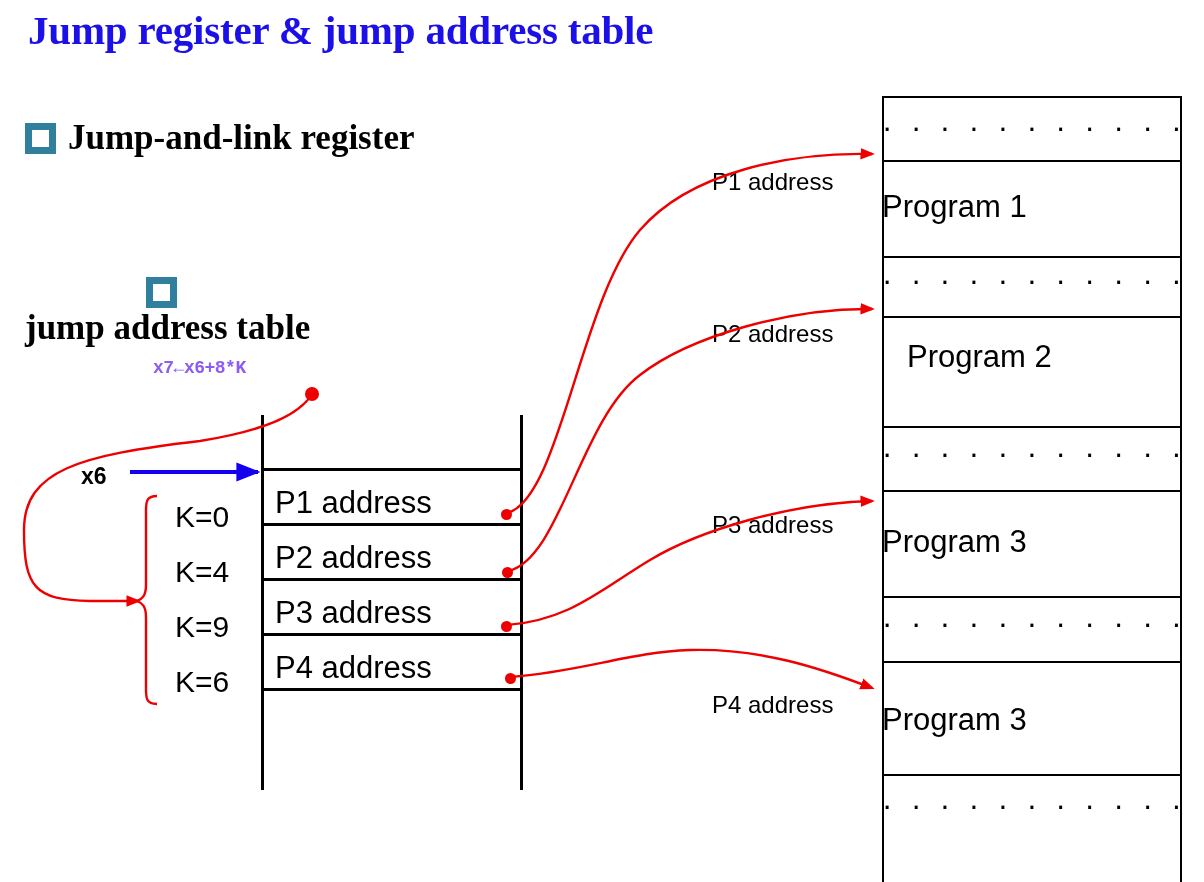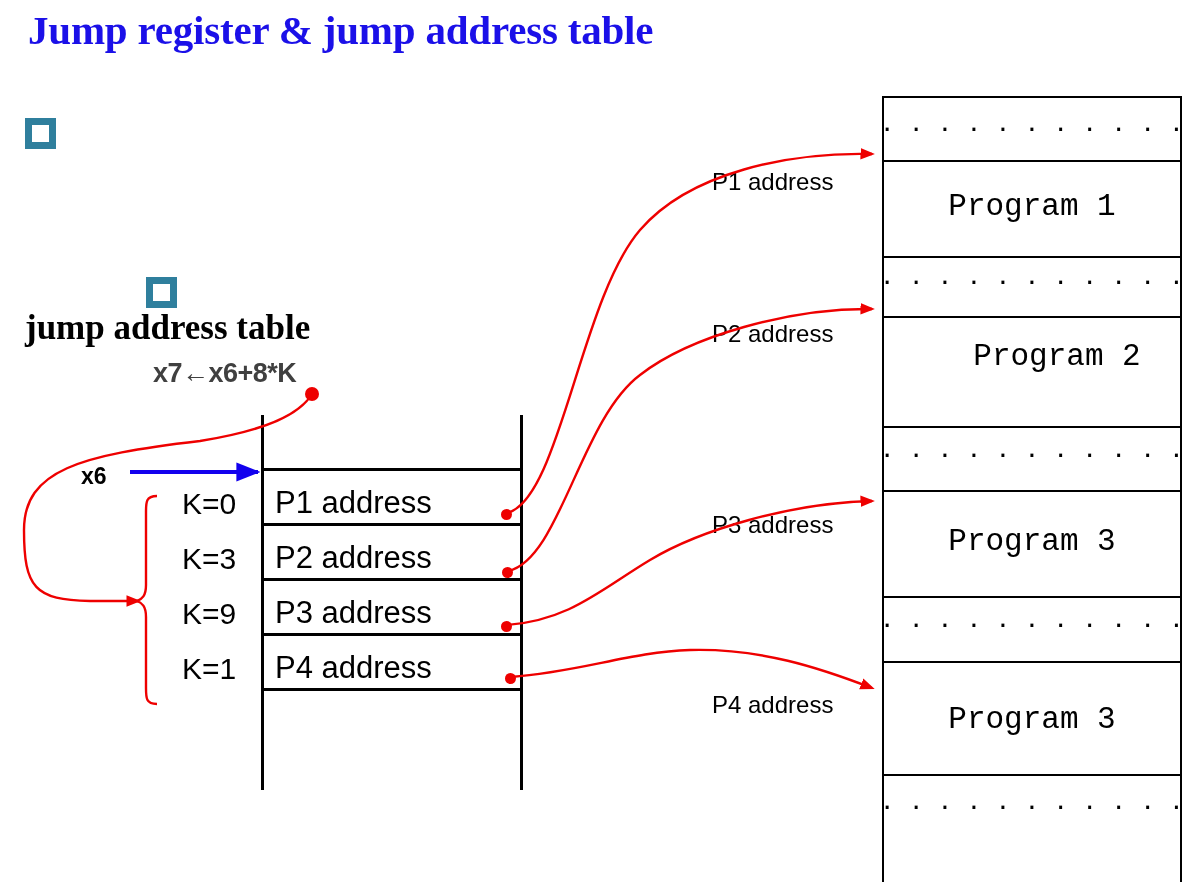--- a/index.html
+++ b/index.html
@@ -62,47 +62,48 @@
     font-size: 35px;
     color: #fb0000;
     white-space: nowrap;
   }
 
   
   #x7-label {
     position: absolute;
     left: 153px;
     top: 358px;
-    font-family: Liberation Sans, sans-serif;
-    font-weight: bold;
-    font-size: 27px;
-    color: #404040;
+    font-family: Liberation Mono, monospace;
+    font-weight: bold;
+    font-size: 18px;
+    color: #8b5cf6;
     white-space: nowrap;
     letter-spacing: -0.5px;
   }
 
   
   #x6-label {
     position: absolute;
     left: 81px;
     top: 463px;
     font-family: "Liberation Sans", sans-serif;
     font-weight: bold;
     font-size: 23px;
     color: #000000;
   }
 
   
   .k-label {
     position: absolute;
-    left: 182px;
+    left: 175px;
     font-family: "Liberation Sans", sans-serif;
     font-size: 30px;
     color: #000000;
     white-space: nowrap;
+    margin-top: 13px;
   }
 
   
   #jump-table {
     position: absolute;
     left: 261px;
     top: 415px;
     width: 262px;
     height: 375px;
   }
@@ -159,22 +160,22 @@
     position: absolute;
     left: 0;
     width: 300px;
     height: 0;
     border-top: 2px solid #000;
   }
   .pt-row {
     position: absolute;
     left: 0;
     width: 300px;
-    text-align: center;
-    font-family: Liberation Mono, monospace;
+    text-align: left;
+    font-family: Liberation Sans, sans-serif;
     font-size: 31px;
     color: #000;
     white-space: nowrap;
   }
   .pt-dots {
     position: absolute;
     left: 0;
     width: 300px;
     text-align: center;
     font-family: "Liberation Sans", sans-serif;
@@ -205,36 +206,37 @@
 </style>
 </head>
 <body>
 
 <div id="slide">
 
   <div id="title">Jump register &amp; jump address table</div>
 
   <div class="bullet-row" id="bullet1">
     <span class="bullet-sq"></span>
+    <span class="bullet-text">Jump-and-link register</span>
   </div>
 
 
   <div class="bullet-row" id="bullet2">
     <span class="bullet-sq"></span>
     <span class="bullet-text">jump address table</span>
   </div>
 
   <div id="x7-label">x7←x6+8*K</div>
 
   <div id="x6-label">x6</div>
 
   <div class="k-label" style="top:487px;">K=0</div>
-  <div class="k-label" style="top:542px;">K=3</div>
+  <div class="k-label" style="top:542px;">K=4</div>
   <div class="k-label" style="top:597px;">K=9</div>
-  <div class="k-label" style="top:652px;">K=1</div>
+  <div class="k-label" style="top:652px;">K=6</div>
 
   <div id="jump-table">
     <div class="vline left"></div>
     <div class="vline right"></div>
 
     <div class="hline" style="top:53px;"></div>
     <div class="hline" style="top:108px;"></div>
     <div class="hline" style="top:163px;"></div>
     <div class="hline" style="top:218px;"></div>
     <div class="hline" style="top:273px;"></div>

